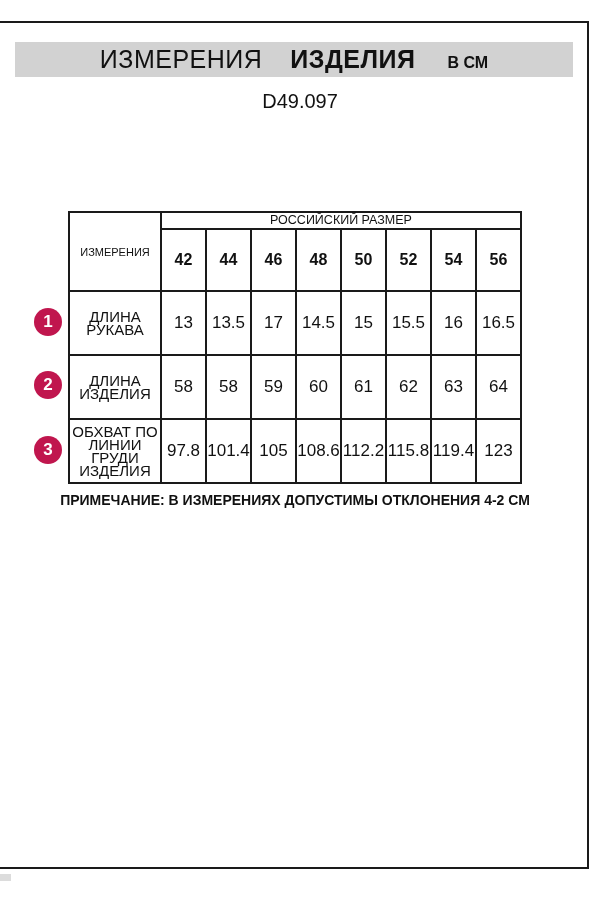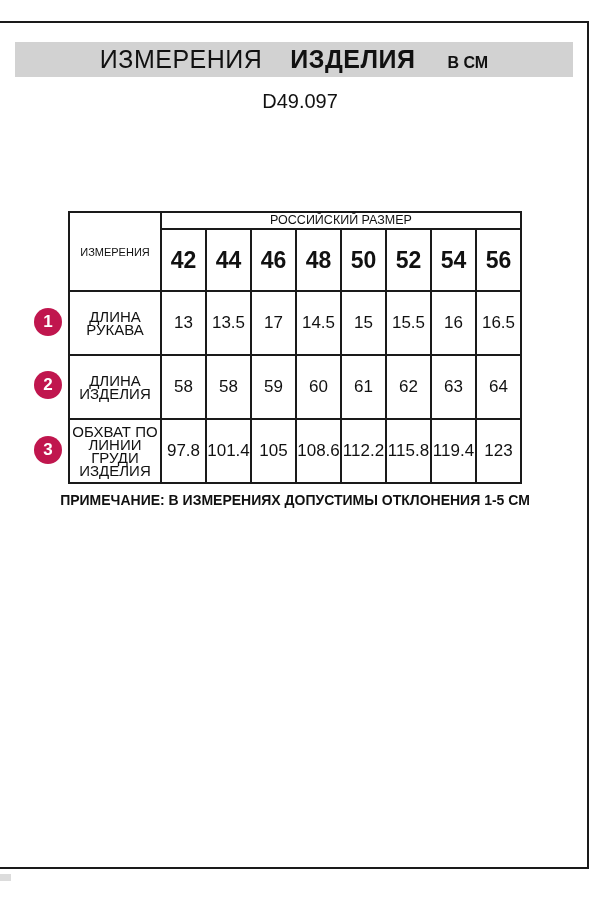--- a/index.html
+++ b/index.html
@@ -57,21 +57,21 @@
   }
   table.size-table td {
     border: 2px solid #1a1a1a;
     text-align: center;
     vertical-align: middle;
     padding: 0;
     box-sizing: border-box;
   }
   td.corner { width: 92px; font-size: 11px; }
   td.group  { height: 17px; font-size: 12.5px; line-height: 13px; }
-  tr.sizes-row td { height: 62px; font-size: 23px; font-weight: bold; width: 45px; }
+  tr.sizes-row td { height: 62px; font-size: 16px; font-weight: bold; width: 45px; }
   tr.data-row td { height: 64px; font-size: 17px; }
   tr.data-row td.label { font-size: 15px; line-height: 13px; padding: 0 2px; }
   .circle {
     position: absolute;
     left: 34px;
     width: 28px; height: 28px;
     border-radius: 50%;
     background: #c0164e;
     color: #ffffff;
     font-size: 17px;
@@ -159,17 +159,17 @@
       <td>119.4</td>
       <td>123</td>
     </tr>
   </tbody>
     </table>
 
   <div class="circle c1">1</div>
   <div class="circle c2">2</div>
   <div class="circle c3">3</div>
 
-  <div class="note">ПРИМЕЧАНИЕ: В ИЗМЕРЕНИЯХ ДОПУСТИМЫ ОТКЛОНЕНИЯ 1-5 СМ</div>
+  <div class="note">ПРИМЕЧАНИЕ: В ИЗМЕРЕНИЯХ ДОПУСТИМЫ ОТКЛОНЕНИЯ 4-2 СМ</div>
 
   <div class="corner-mark"></div>
 
 </div>
 
 </body></html>

